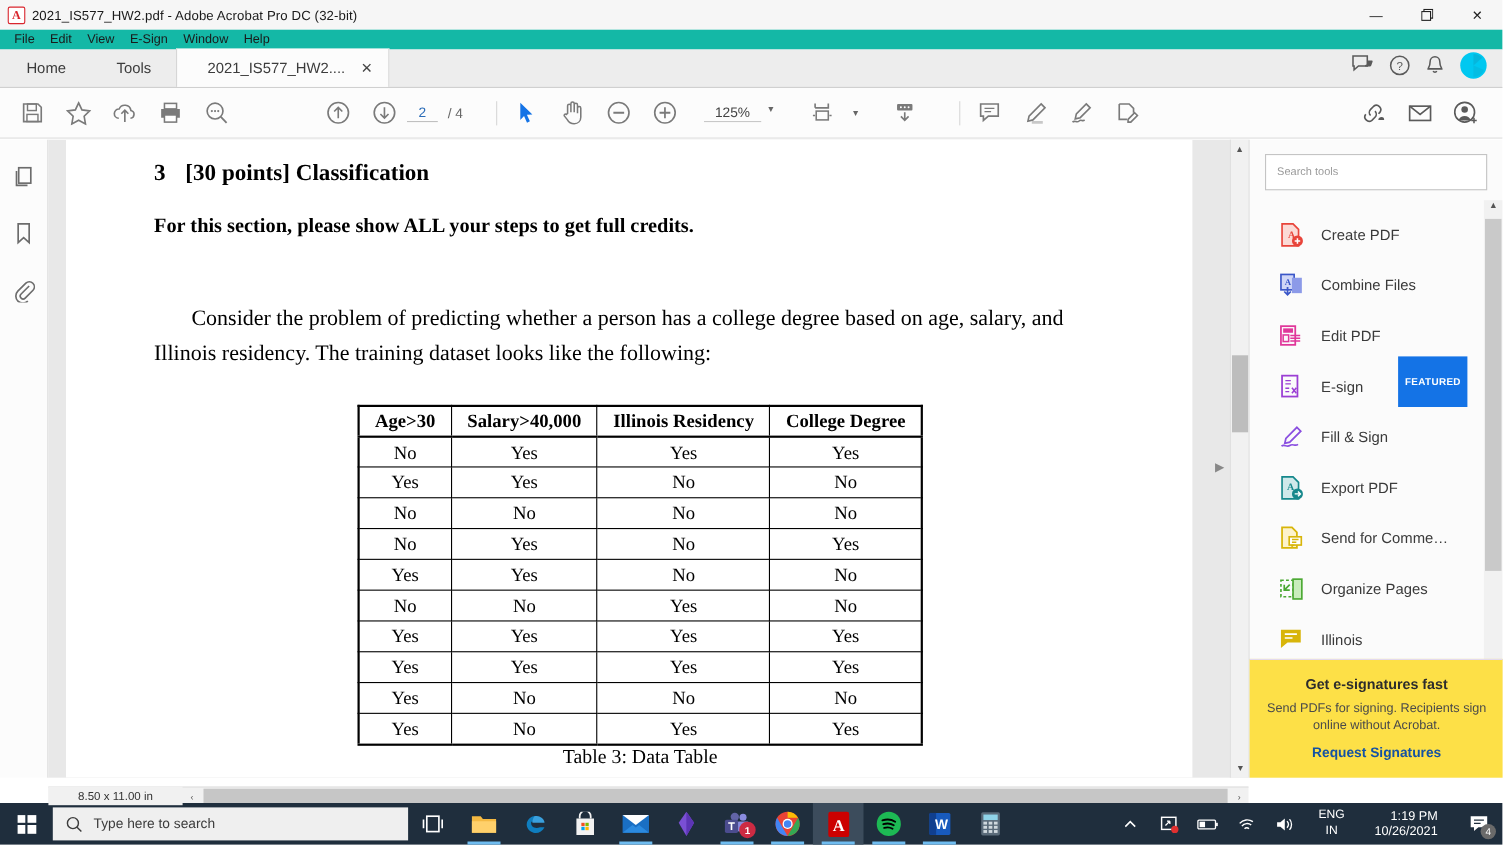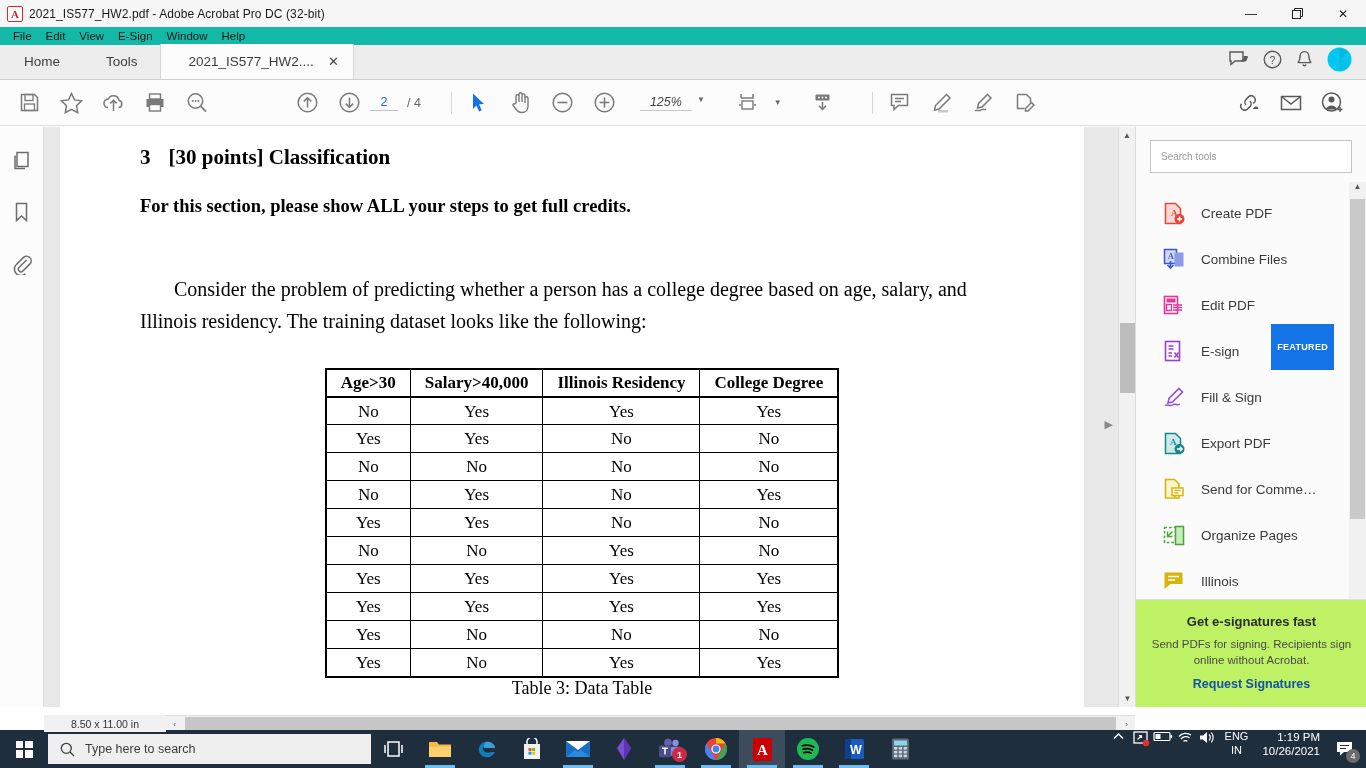--- a/index.html
+++ b/index.html
@@ -167,21 +167,21 @@
   }
   .tools-scroll {
     position: absolute; right: 0; top: 55px; width: 17px; height: 470px; background: #f1f1f1;
   }
   .tools-scroll .arrow { height: 17px; text-align: center; font-size: 8px; color: #555; }
   .tools-scroll .thumb {
     position: absolute; left: 1px; top: 17px; width: 15px; height: 320px; background: #c9c9c9;
   }
   .promo {
     position: absolute; bottom: 0; left: 0; width: 231px; height: 108px;
-    background: #bef264; border-top: 1px solid #e2d9ee;
+    background: #fde047; border-top: 1px solid #e2d9ee;
     text-align: center; padding: 14px 14px 0 14px;
   }
   .promo-title { font-size: 13px; font-weight: bold; color: #2c2c2c; }
   .promo-body { font-size: 11.5px; color: #4a4a4a; margin-top: 7px; line-height: 1.42; }
   .promo-link { font-size: 12.5px; font-weight: bold; color: #1452a3; margin-top: 8px; }
 
   
   .taskbar {
     position: absolute; bottom: 0; left: 0; width: 1366px; height: 38px;
     background: #1f2e3d; display: flex; align-items: center;
@@ -202,21 +202,21 @@
   }
   .tb-app.active { background: #3c4c5c; }
   .tb-app .underline {
     position: absolute; bottom: 0; left: 8px; width: 30px; height: 3px; background: #6fbcf0;
   }
   .tb-badge {
     position: absolute; right: 6px; bottom: 6px; width: 15px; height: 15px; border-radius: 50%;
     background: #cc2b43; color: #fff; font-size: 9px; font-weight: bold;
     display: flex; align-items: center; justify-content: center;
   }
-  .tray { margin-left: auto; display: flex; align-items: flex-start; height: 38px; gap: 2px; padding-right: 4px; color: #fff; }
+  .tray { margin-left: auto; display: flex; align-items: center; height: 38px; gap: 15px; padding-right: 4px; color: #fff; }
   .tray-icon { display: flex; align-items: center; justify-content: center; width: 20px; color: #fff; position:relative; }
   .lang { font-size: 11px; color: #fff; text-align: center; line-height: 1.25; padding: 0 6px; }
   .clock { font-size: 11.5px; color: #fff; text-align: right; line-height: 1.25; padding: 0 6px; }
   .notif {
     width: 34px; height: 38px; display: flex; align-items: center; justify-content: center; position: relative;
   }
   .notif-count {
     position: absolute; right: 2px; bottom: 5px; width: 14px; height: 14px; border-radius: 50%;
     background: #6a6a6a; color: #fff; font-size: 9px; display: flex; align-items: center; justify-content: center;
   }
@@ -360,21 +360,21 @@
             <circle cx="11.5" cy="11.5" r="9.3" fill="none" stroke="#7a7a7a" stroke-width="1.5"></circle>
             <path d="M6.6 11.5h9.8" stroke="#7a7a7a" stroke-width="1.6"></path>
           </svg>
       </div>
       <div class="tb-btn">
         <svg width="23" height="23" viewBox="0 0 23 23">
             <circle cx="11.5" cy="11.5" r="9.3" fill="none" stroke="#7a7a7a" stroke-width="1.5"></circle>
             <path d="M6.6 11.5h9.8M11.5 6.6v9.8" stroke="#7a7a7a" stroke-width="1.6"></path>
           </svg>
       </div>
-      <div style="display:flex;align-items:flex-start;margin-left:14px;font-style:italic;">
+      <div style="display:flex;align-items:flex-start;margin-left:14px;">
         <span class="zoomfield">125%</span>
         <span class="caret">▼</span>
       </div>
       <div class="tb-btn" style="margin-left:22px;">
         <svg width="24" height="23" viewBox="0 0 24 23">
             <path d="M5 3v4M5 7h12V3" fill="none" stroke="#7a7a7a" stroke-width="1.5"></path>
             <rect x="6" y="10" width="11" height="8" fill="none" stroke="#7a7a7a" stroke-width="1.4"></rect>
             <path d="M3 14h2M18 14h2" stroke="#7a7a7a" stroke-width="1.4"></path>
           </svg>
       </div>

